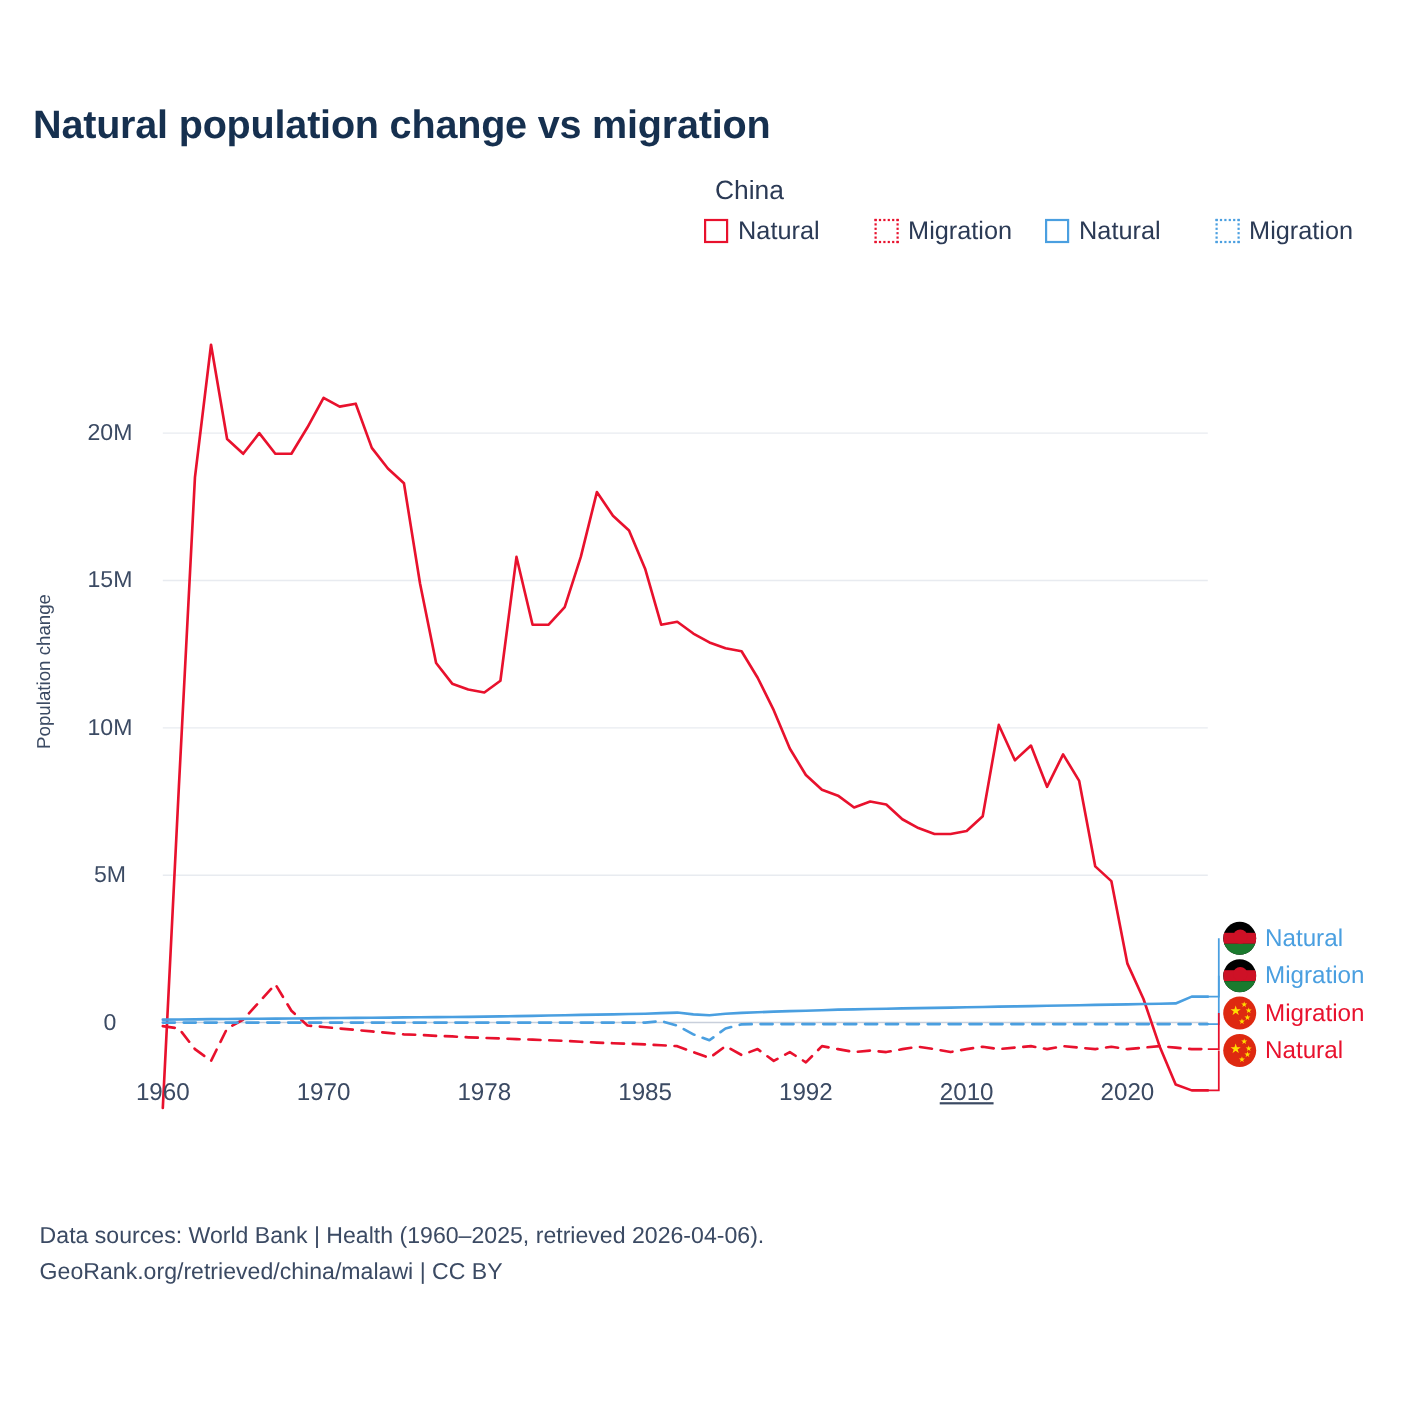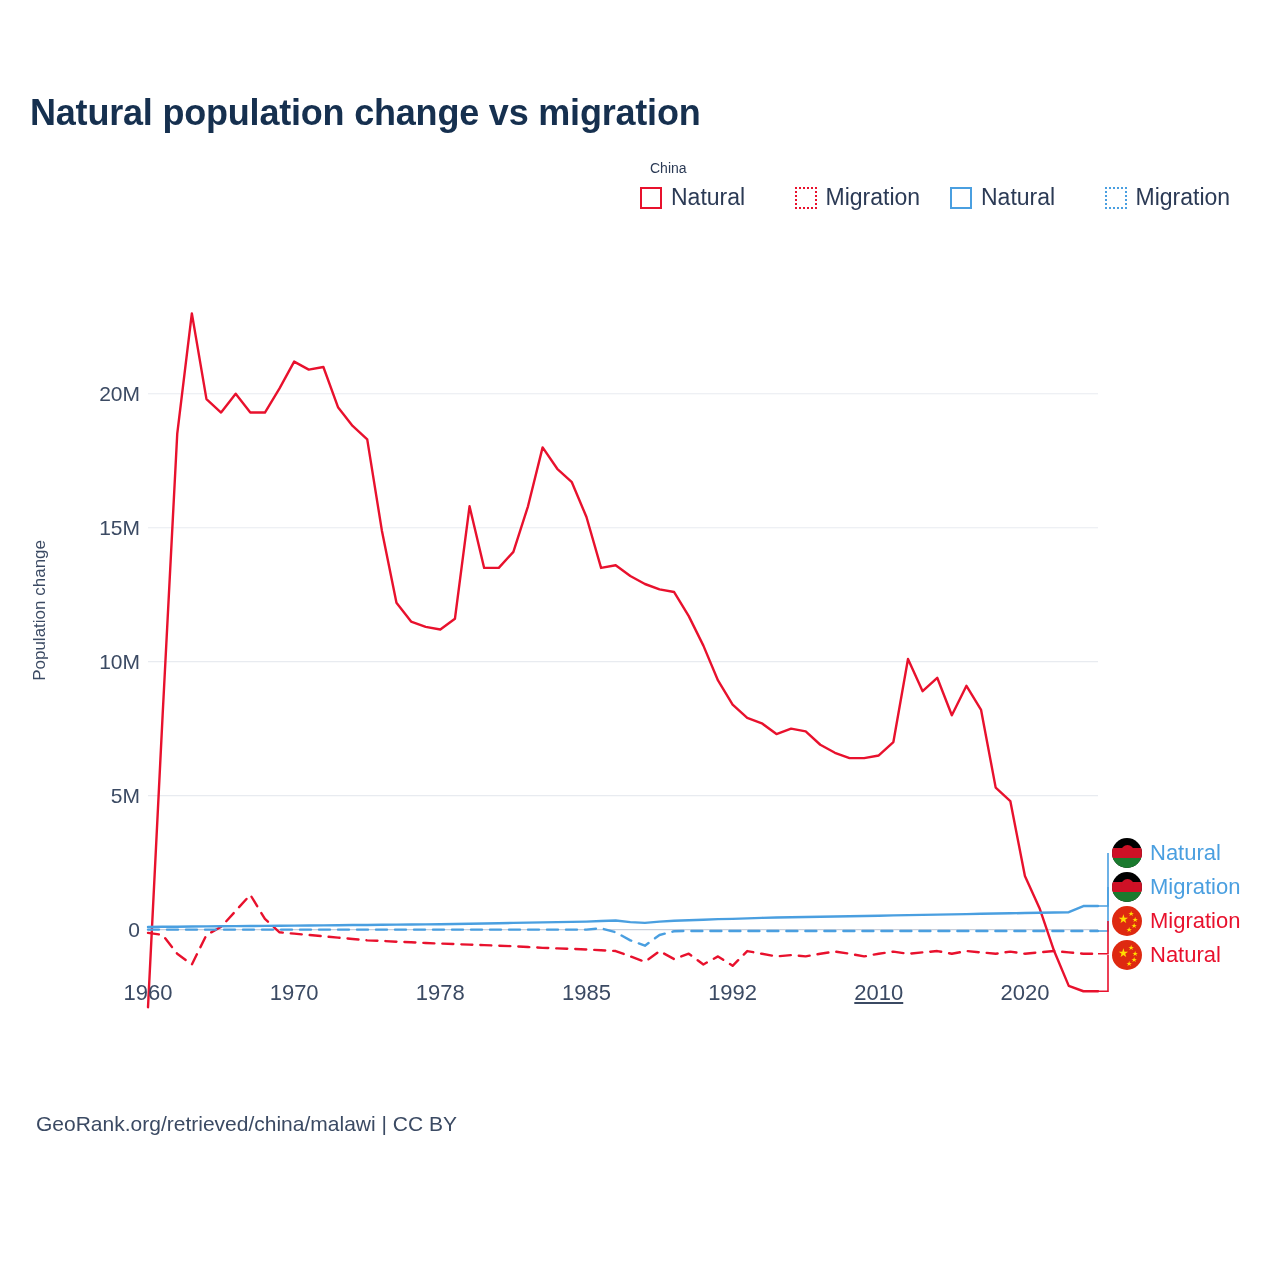--- a/index.html
+++ b/index.html
@@ -31,21 +31,21 @@
   
   .legend {
     position: absolute;
     left: 640px;
     top: 160px;
     width: 620px;
   }
   .legend-groups {
     display: flex;
     gap: 0px;
-    font-size: 14px;
+    font-size: 24px;
     color: #2b3a55;
   }
   .legend-group-title {
     width: 315px;
     padding-left: 10px;
     box-sizing: border-box;
   }
   .legend-items {
     display: flex;
     margin-top: 8px;
@@ -77,21 +77,21 @@
     top: 540px;
     transform-origin: left top;
     transform: rotate(-90deg) translate(-100%, 0);
     font-size: 17px;
     color: #3b4a63;
     white-space: nowrap;
   }
   .ytick {
     position: absolute;
     right: 0;
-    text-align: right;
+    text-align: center;
     font-size: 21px;
     color: #3b4a63;
     transform: translateY(-50%);
     width: 80px;
   }
   .ytick-wrap {
     position: absolute;
     left: 60px;
     top: 0;
     width: 80px;
@@ -253,15 +253,16 @@
           <span class="star-s1">★</span>
           <span class="star-s2">★</span>
           <span class="star-s3">★</span>
           <span class="star-s4">★</span>
         </span>
         <span class="lbl-cn">Natural</span>
       </div>
     </div>
 
   <div class="footer">
+    <div>Data sources: World Bank | Health (1960–2025, retrieved 2026-04-06).</div>
     <div>GeoRank.org/retrieved/china/malawi | CC BY</div>
   </div>
 </div>
 
 </body></html>

